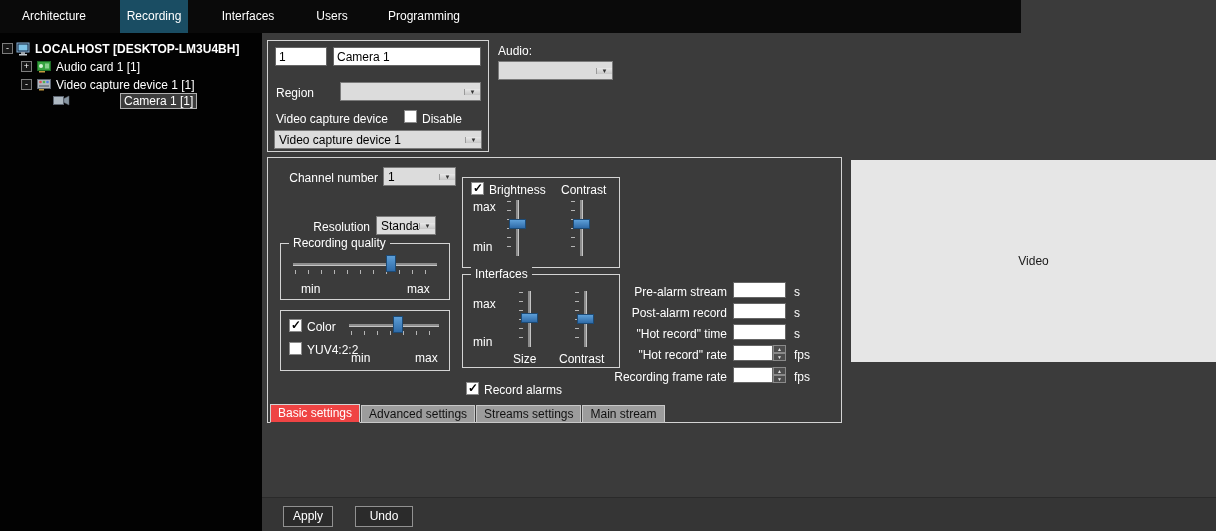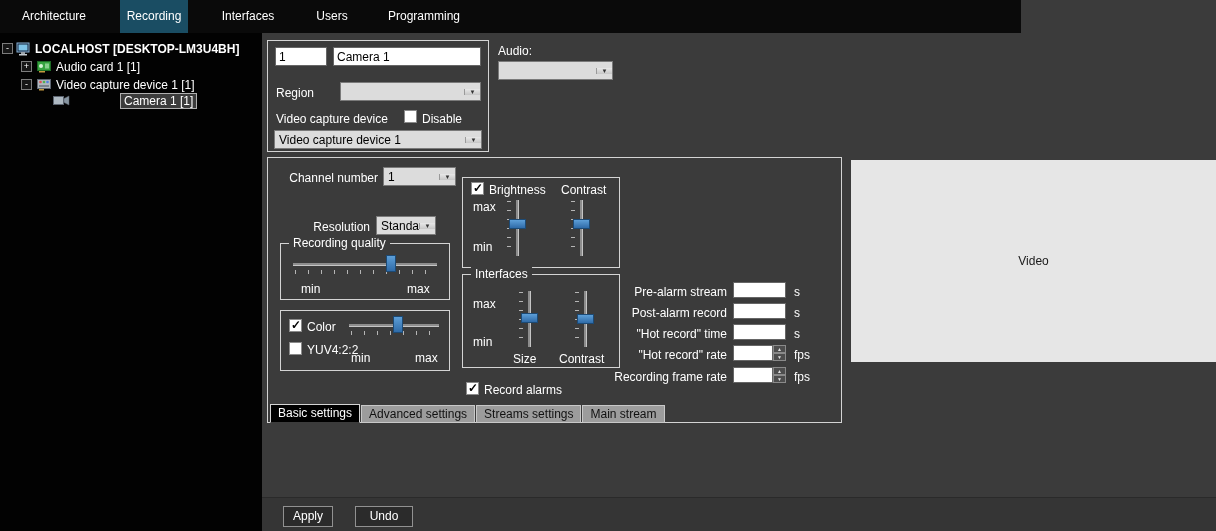--- a/index.html
+++ b/index.html
@@ -65,21 +65,21 @@
   .grid-body { position:absolute; left:0; right:0; top:20px; bottom:0; background:#fff; }
   .grid-body::before { content:""; position:absolute; left:50px; top:0; bottom:0; width:1px; background:#e0e0e0; }
   
   .spin { position:absolute; width:13px; display:flex; flex-direction:column; }
   .spin span { flex:1; background:#4d4d4d; border:1px solid #8a8a8a; display:flex; align-items:center; justify-content:center; }
   .spin .sup::after { content:"▲"; font-size:5px; color:#ddd; }
   .spin .sdn::after { content:"▼"; font-size:5px; color:#ddd; }
   
   .tabstrip { position:absolute; display:flex; align-items:flex-end; gap:1px; }
   .btab { height:18px; line-height:17px; padding:0 7px; font-size:12px; background:#9c9c9c; color:#111; border:1px solid #c8c8c8; white-space:nowrap; }
-  .btab.active { background:#000000; color:#fff; border:1px solid #d4d4d4; border-bottom-color:#3b3b3b; height:19px; }
+  .btab.active { background:#ef4444; color:#fff; border:1px solid #d4d4d4; border-bottom-color:#3b3b3b; height:19px; }
   
   .video-panel { position:absolute; background:#e6e6e6; display:flex; align-items:center; justify-content:center; }
   .video-panel span { color:#1a1a1a; font-size:12px; }
   
   .footer-strip { position:absolute; left:0; top:464px; width:954px; height:34px; background:#353535; border-top:1px solid #2a2a2a; }
   .btn { position:absolute; background:#2b2b2b; border:1px solid #919191; color:#fff; font-size:12px; text-align:center; line-height:19px; cursor:default; }
 </style>
 </head>
 <body>
 

